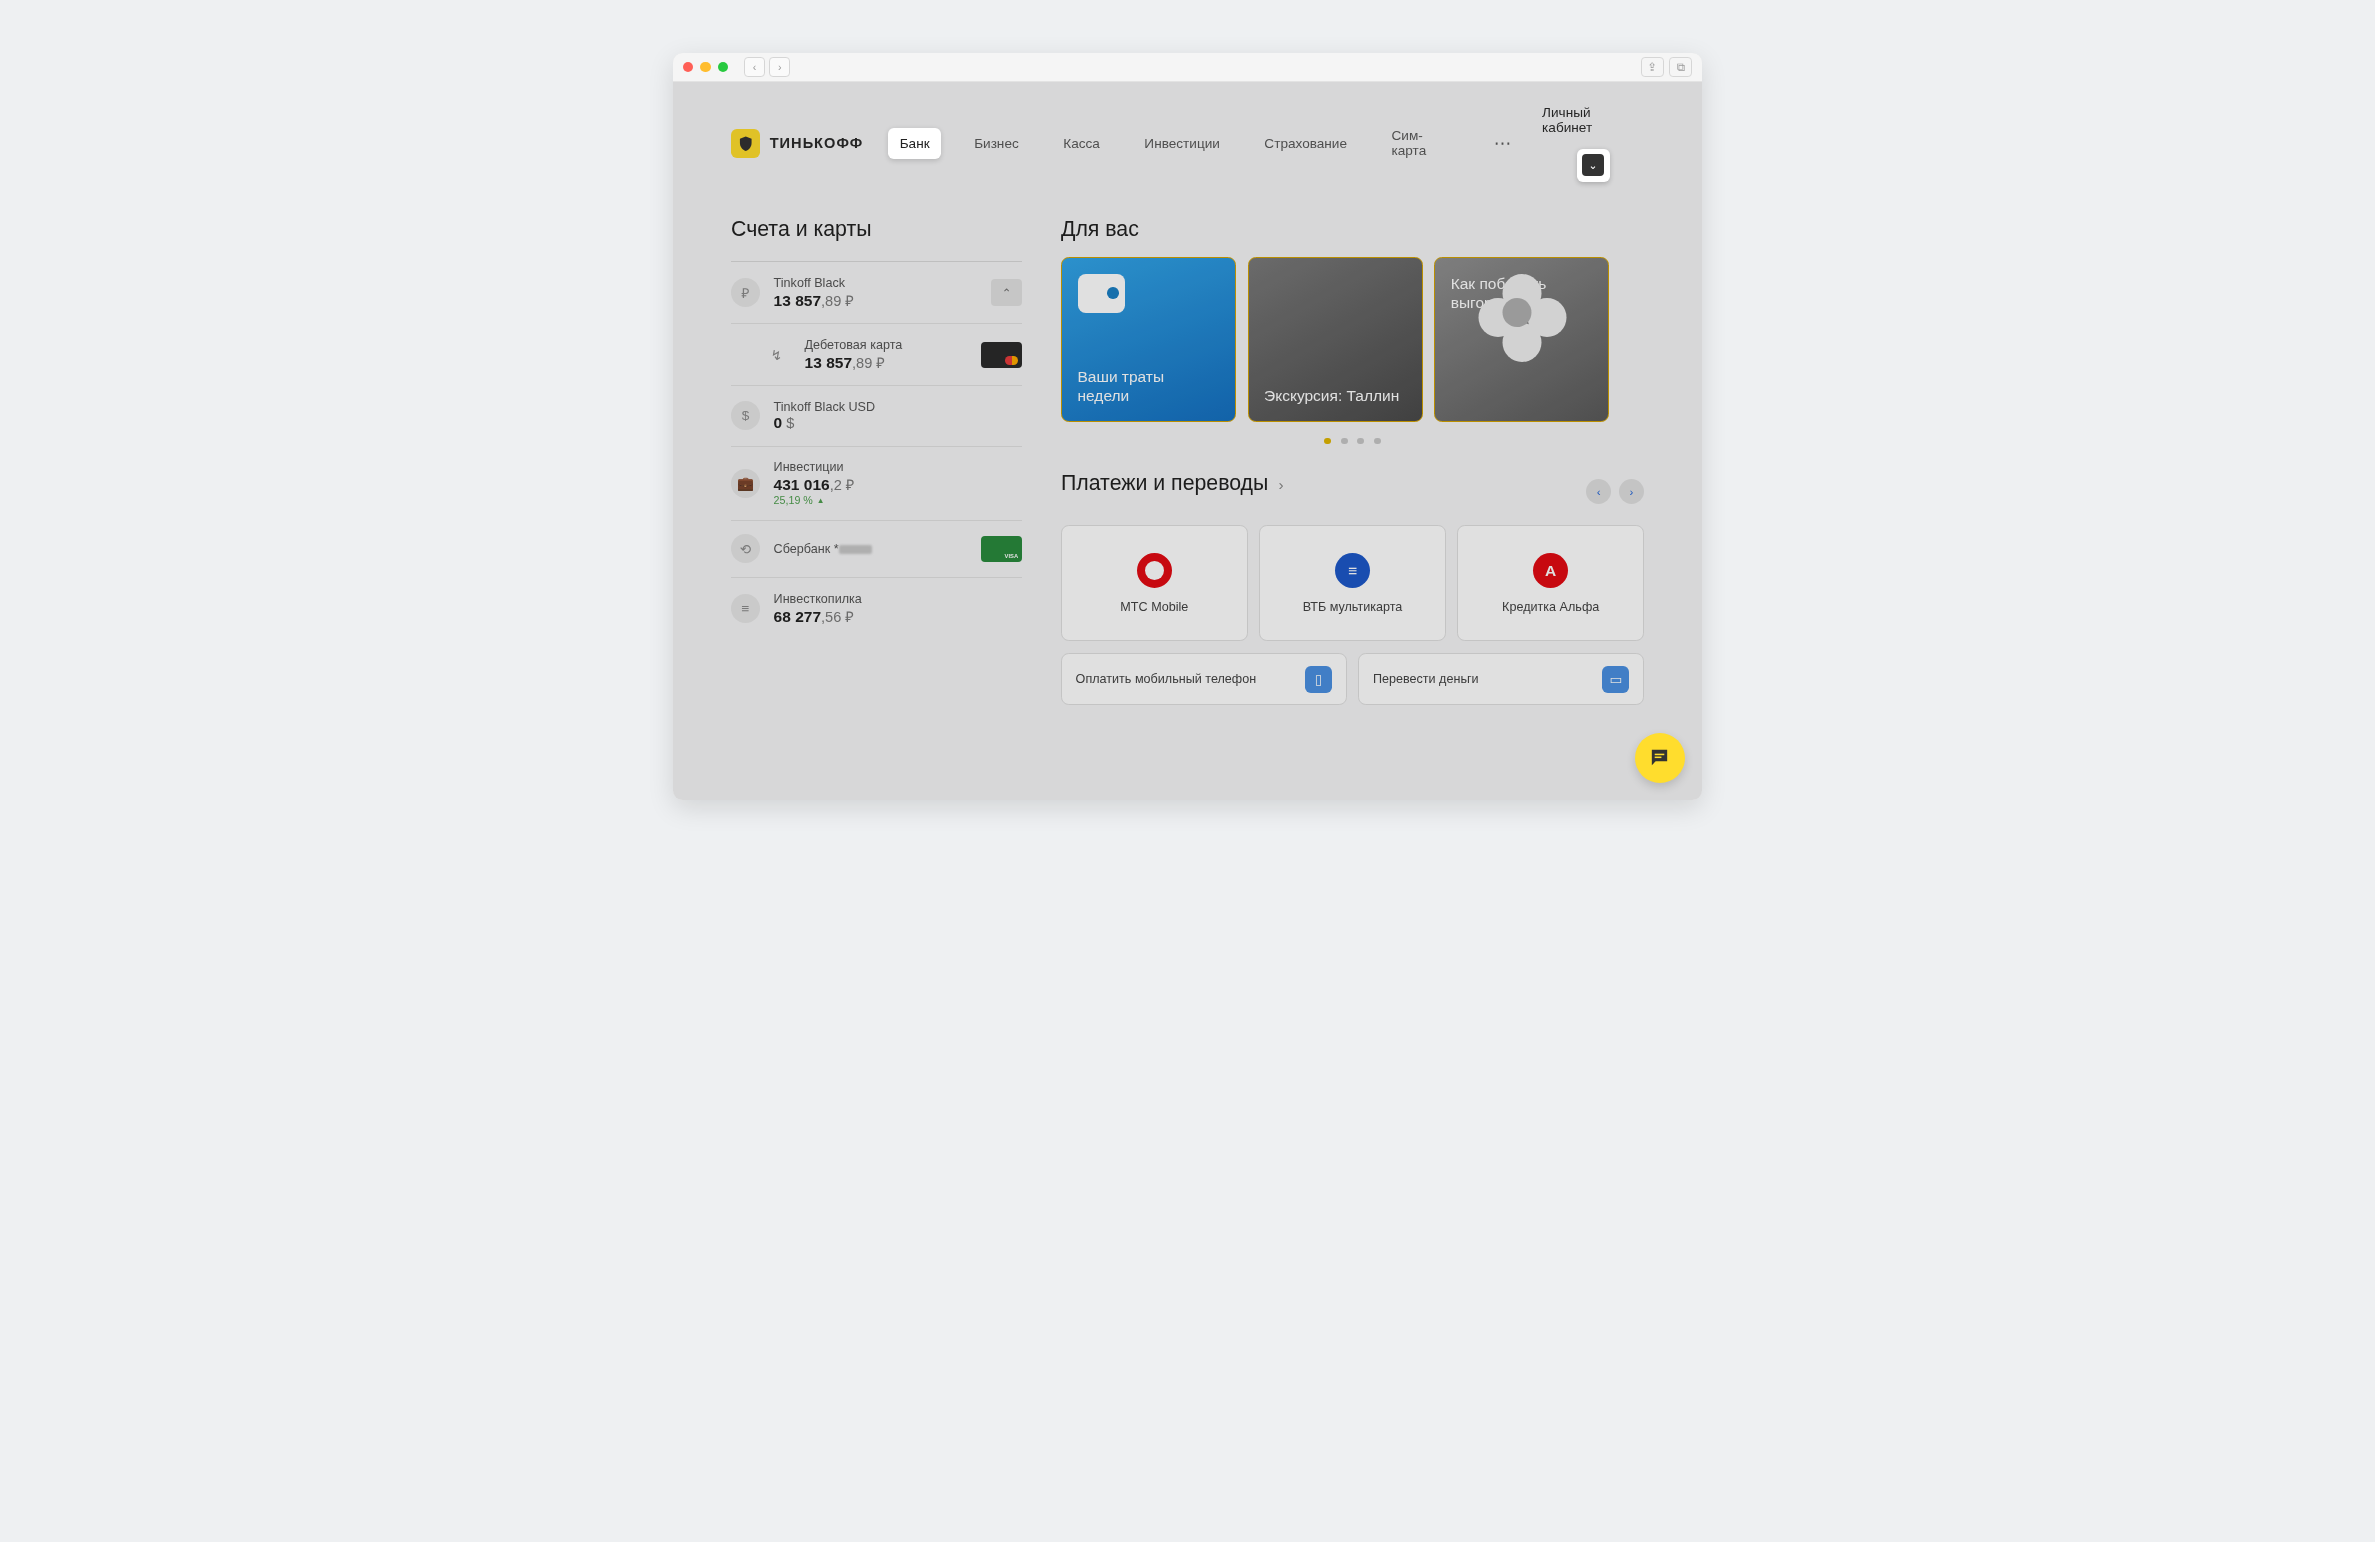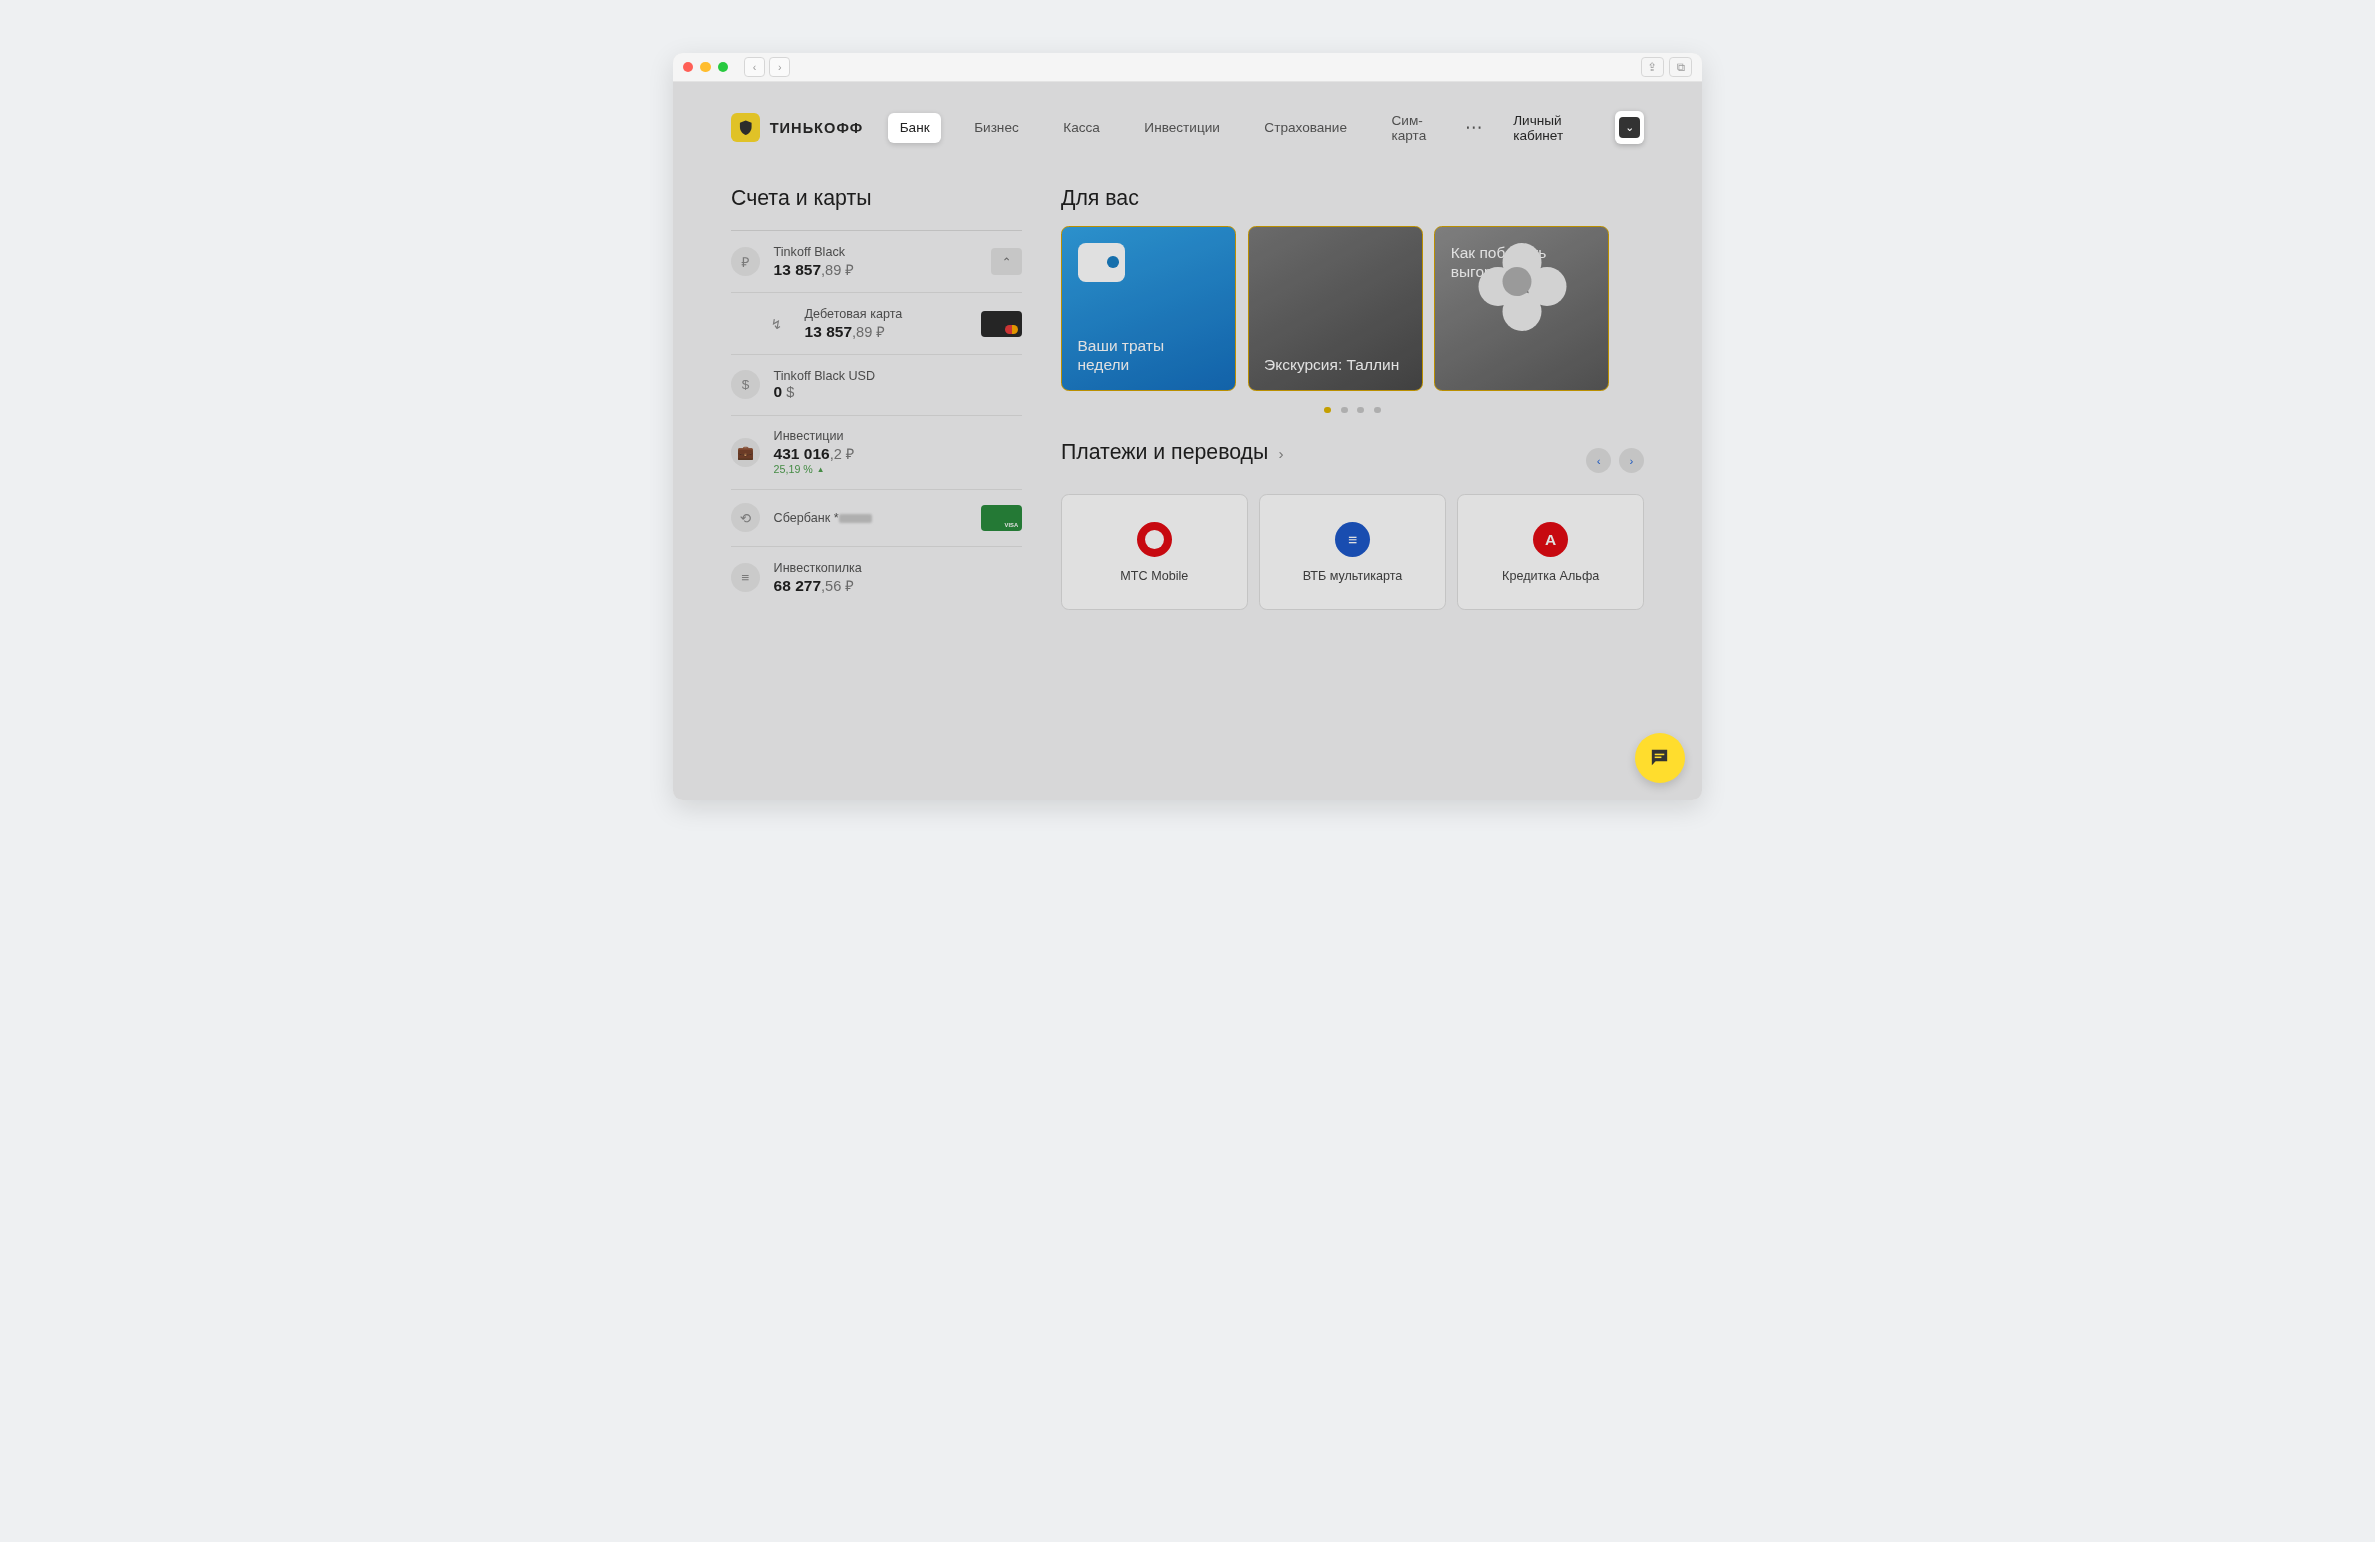--- a/index.html
+++ b/index.html
@@ -61,21 +61,21 @@
     width:29px;height:29px;border-radius:5.8px;
     background: #ffdd2d;
     display:flex;align-items:center;justify-content:center;
   }
   .logo-shield svg { width:17.5px;height:17.5px; }
   .logo-word { font-weight:800; letter-spacing:1px; font-size:14.6px; color:#2b2b2b;}
   .topnav { display:flex; gap:21.3px; align-items:center; }
   .topnav-item { color:#5a5a5a; font-size:13.6px; cursor:pointer; padding:7.8px 11.6px; }
   .topnav-item.active { background:#fff; border-radius:5.8px; box-shadow:0 1.9px 5.8px rgba(0,0,0,0.15); color:#222; }
   .dots3 { font-size:17.5px; color:#5a5a5a; padding:0 5.8px;}
-  .header-right { margin-left:auto; display:flex; align-items:center; gap:13.6px;}
+  .header-right { margin-left:auto; display:flex; align-items:center; gap:13.6px;flex-direction:column;}
   .lk { font-size:13.6px; color:#2b2b2b;}
   .chev-box {
     width:33px;height:33px;background:#fff;border-radius:5.8px;
     display:flex;align-items:center;justify-content:center;
     box-shadow:0 1.9px 5.8px rgba(0,0,0,0.2);
     position:relative; z-index: 20;
   }
   .chev-box .inner { width:21.3px;height:21.3px;background:#333;border-radius:3.9px;display:flex;align-items:center;justify-content:center;color:#fff;font-size:10.7px;}
 
   .subnav { display:flex; gap:25px; margin-top:27px; font-size:13.6px;}
@@ -314,20 +314,30 @@
             <div class="paytile">
               <div class="pay-icon" style="background:#1d58c9;">≡</div>
               <div class="pay-label">ВТБ мультикарта</div>
             </div>
             <div class="paytile">
               <div class="pay-icon" style="background:#e30b13;">A</div>
               <div class="pay-label">Кредитка Альфа</div>
             </div>
           </div>
 
+          <div class="actiontiles">
+            <div class="actiontile">
+              <div class="txt">Оплатить мобильный телефон</div>
+              <div class="ic">▯</div>
+            </div>
+            <div class="actiontile">
+              <div class="txt">Перевести деньги</div>
+              <div class="ic">▭</div>
+            </div>
+          </div>
         </div>
       </div>
     </div>
 
     <div class="dimmer"></div>
 
     <div class="fab">
       <svg width="23" height="23" viewBox="0 0 24 24" fill="#333">
           <path d="M4 4h16v12H8l-4 4z"></path>
           <rect x="7" y="8" width="10" height="1.6" fill="#ffdd2d"></rect>

